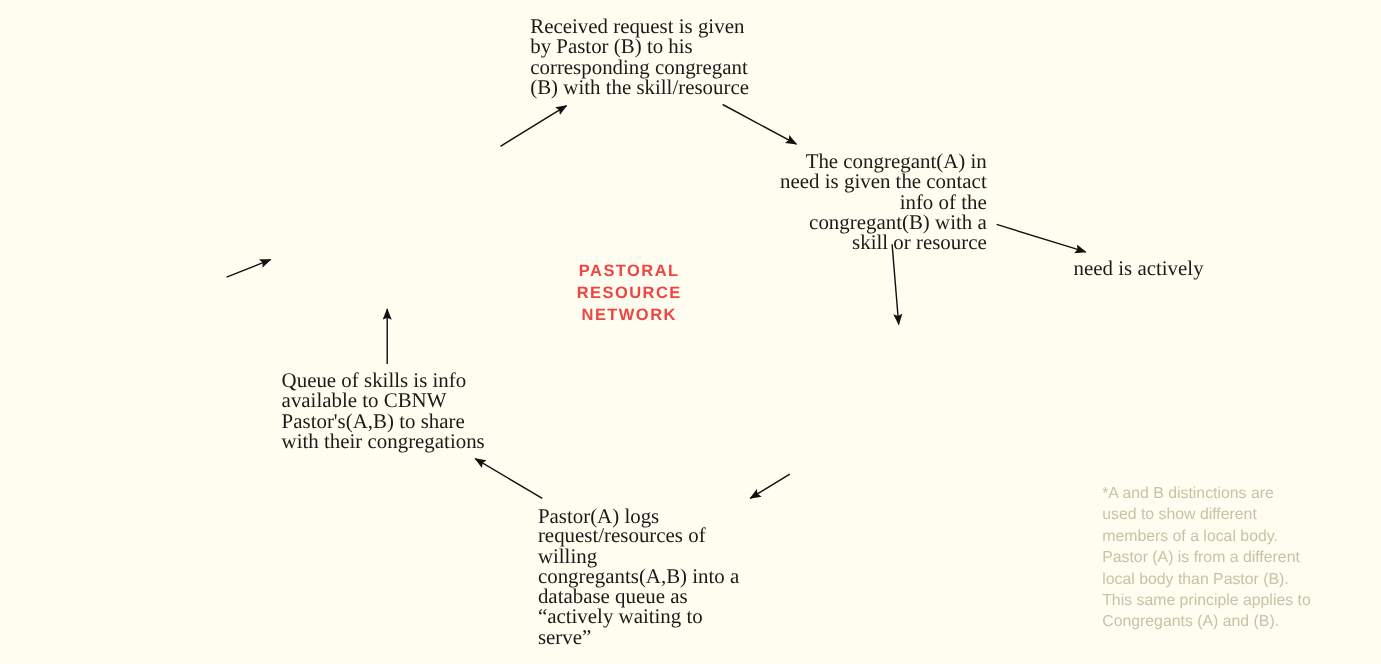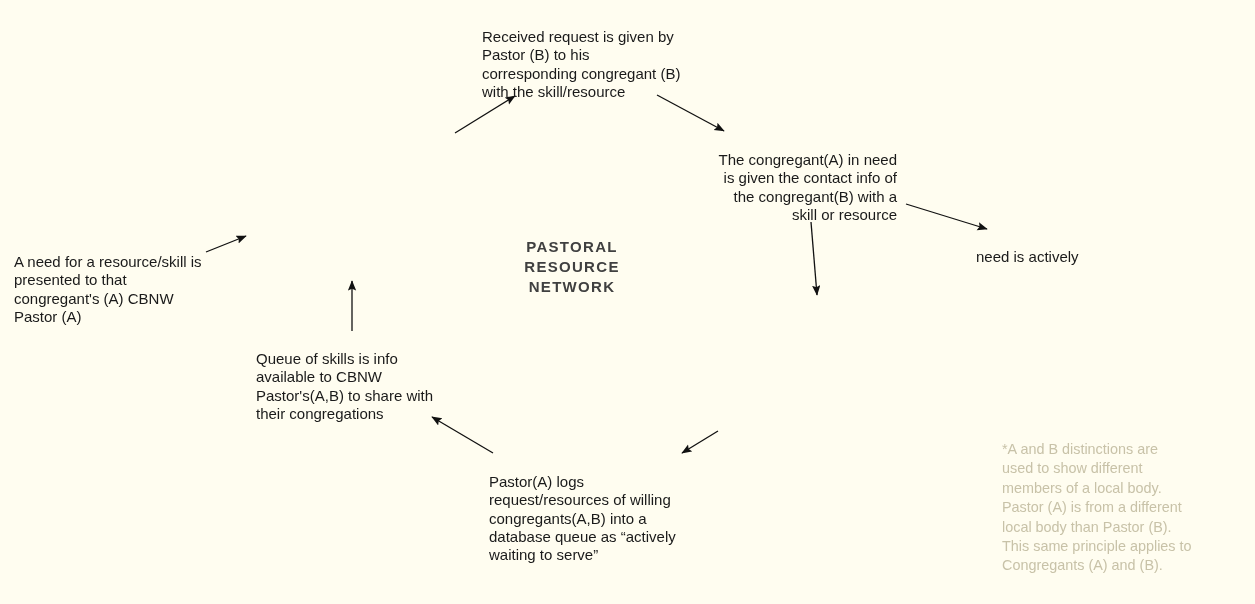--- a/index.html
+++ b/index.html
@@ -15,29 +15,28 @@
   }
   #canvas {
     position: relative;
     width: 1255px;
     height: 604px;
     background: #fffdf0;
   }
   .txt {
     position: absolute;
     color: #1a1a1a;
-    font-size: 15px;
+    font-size: 19px;
     line-height: 18.3px;
     white-space: pre-line;
-    font-family: Liberation Sans, sans-serif;
-    margin-top: 12px;
+    font-family: Liberation Serif, serif;
   }
   .center-title {
     position: absolute;
-    color: #404040;
+    color: #ef4444;
     font-size: 15px;
     line-height: 20px;
     font-weight: bold;
     letter-spacing: 1.3px;
     text-align: center;
     white-space: pre-line;
     font-family: "Liberation Sans", sans-serif;
   }
   .footnote {
     position: absolute;
@@ -90,21 +89,20 @@
 
     <line x1="811" y1="222" x2="817" y2="295" stroke="#111111" stroke-width="1.3" marker-end="url(#ah)"></line>
 
     <line x1="718" y1="431" x2="682" y2="453" stroke="#111111" stroke-width="1.3" marker-end="url(#ah)"></line>
 
     <line x1="493" y1="453" x2="432" y2="417" stroke="#111111" stroke-width="1.3" marker-end="url(#ah)"></line>
 
     <line x1="352" y1="331" x2="352" y2="281" stroke="#111111" stroke-width="1.3" marker-end="url(#ah)"></line>
   </svg>
 
-  <div class="txt" id="node-need">A need for a resource/skill is presented to that congregant's (A) CBNW Pastor (A)</div>
 
 
   <div class="txt" id="node-received">Received request is given by Pastor (B) to his corresponding congregant (B) with the skill/resource</div>
 
   <div class="txt" id="node-congregantA">The congregant(A) in need is given the contact info of the congregant(B) with a skill or resource</div>
 
   <div class="txt" id="node-fulfilled">need is actively</div>
 
 
   <div class="txt" id="node-logs">Pastor(A) logs request/resources of willing congregants(A,B) into a database queue as “actively waiting to serve”</div>

